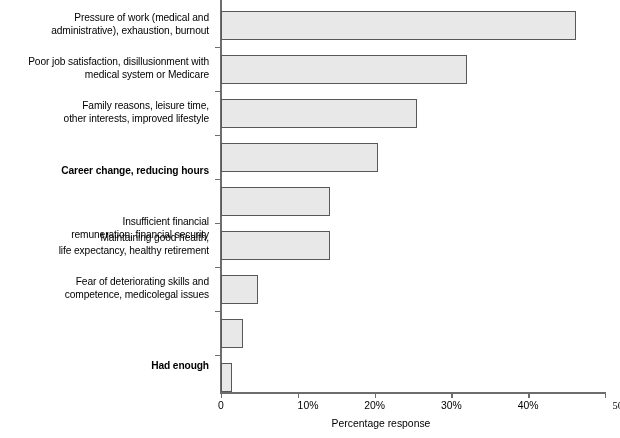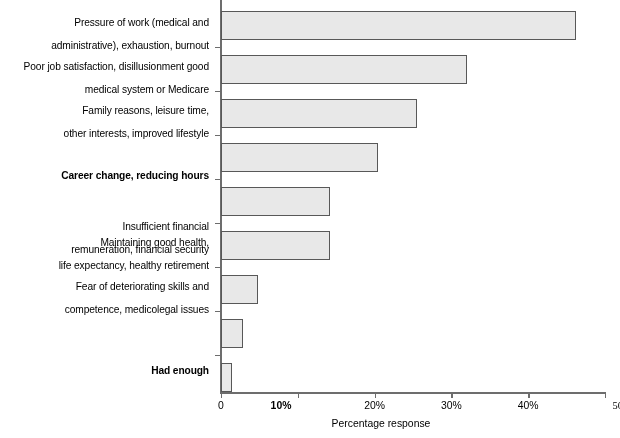--- a/index.html
+++ b/index.html
@@ -22,21 +22,21 @@
     width:215px;height:393px;
   }
   .cat-label{
     position:absolute;
     right:0;
     width:215px;
     box-sizing:border-box;
     padding-right:6px;
     text-align:right;
     font-size:10.2px;
-    line-height:23px;
+    line-height:13px;
     color:#000000;
     letter-spacing:-0.1px;
     white-space:pre-line;
   }
 
   
   .plot{
     position:absolute;
     left:221px;
     top:0;
@@ -104,21 +104,21 @@
   }
 </style>
 </head>
 <body>
 
 <div id="chart-root">
 
   <div class="cat-labels">
       <div class="cat-label" style="top: 10.9px;">Pressure of work (medical and
 administrative), exhaustion, burnout</div>
-      <div class="cat-label" style="top: 54.9px;">Poor job satisfaction, disillusionment good
+      <div class="cat-label" style="top: 54.9px;">Poor job satisfaction, disillusionment with
 medical system or Medicare</div>
       <div class="cat-label" style="top: 98.9px;">Family reasons, leisure time,
 other interests, improved lifestyle</div>
       <div class="cat-label" style="top: 164px; font-weight: bold;">Career change, reducing hours</div>
       <div class="cat-label" style="top: 186.9px; margin-top: 28px;">Insufficient financial
 remuneration, financial security</div>
       <div class="cat-label" style="top: 230.9px;">Maintaining good health,
 life expectancy, healthy retirement</div>
       <div class="cat-label" style="top: 274.9px;">Fear of deteriorating skills and
 competence, medicolegal issues</div>
@@ -148,21 +148,21 @@
       <div class="xtick" style="left: 0px; background: rgb(109, 109, 109);"></div>
       <div class="xtick" style="left: 76.8px; background: rgb(109, 109, 109);"></div>
       <div class="xtick" style="left: 153.6px; background: rgb(109, 109, 109);"></div>
       <div class="xtick" style="left: 230.4px; background: rgb(109, 109, 109);"></div>
       <div class="xtick" style="left: 307.2px; background: rgb(109, 109, 109);"></div>
       <div class="xtick" style="left: 384px; background: rgb(109, 109, 109);"></div>
     </div>
 
   <div class="xlabels">
       <div class="xlabel" style="left: 221px;">0</div>
-      <div class="xlabel" style="left: 281px; font-weight: bold;">10%</div>
+      <div class="xlabel" style="left: 308px;">10%</div>
       <div class="xlabel" style="left: 374.6px;">20%</div>
       <div class="xlabel" style="left: 451.4px;">30%</div>
       <div class="xlabel" style="left: 528.2px;">40%</div>
       <div class="xlabel" style="left: 622px; font-family: Liberation Serif, serif;">50%</div>
     </div>
 
   <div class="xtitle">
     <span>Percentage response</span>
   </div>
 

